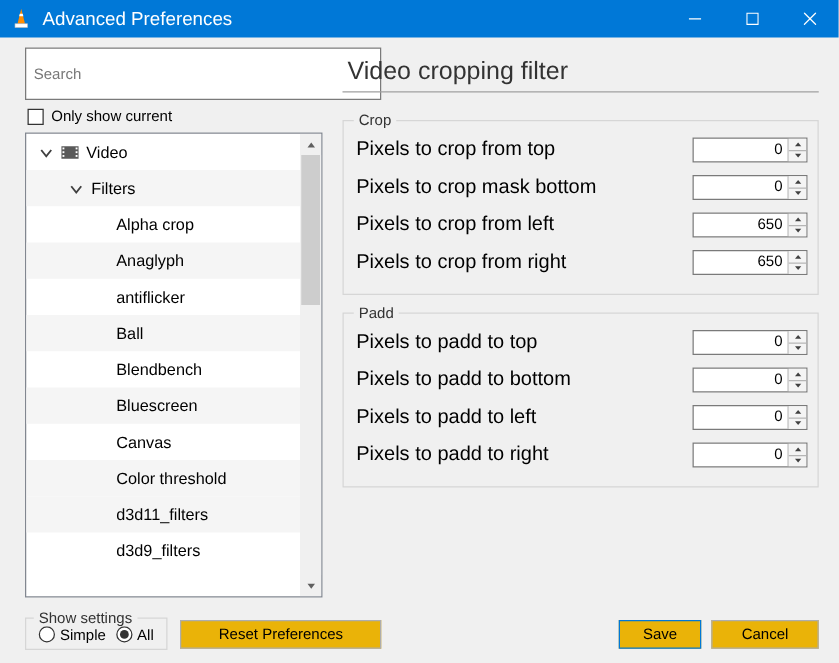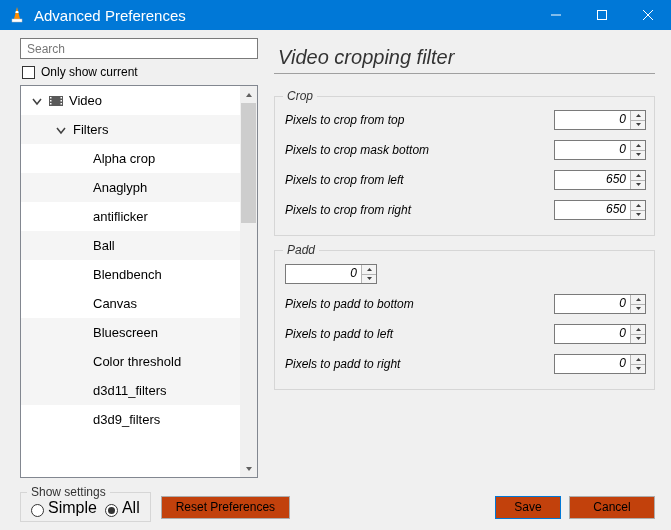--- a/index.html
+++ b/index.html
@@ -10,25 +10,25 @@
   .titlebar { background: #0078d7; height: 30px; display: flex; align-items: center; color: #fff; }
   .app-icon { width: 18px; height: 18px; margin: 0 8px 0 8px; }
   .titlebar-title { font-size: 15px; flex: 1; }
   .win-btns { display: flex; }
   .win-btn { width: 46px; height: 30px; display: flex; align-items: center; justify-content: center; color: #fff; }
   .win-btn svg { display: block; }
 
   
   .content { display: flex; height: calc(530px - 30px - 46px); }
   .left { width: 264px; padding: 8px 6px 6px 20px; display: flex; flex-direction: column; }
-  .right { flex: 1; padding: 6px 16px 6px 10px; font-style: italic; }
+  .right { flex: 1; padding: 6px 16px 6px 10px; }
 
   .search {
-    width: 238px; height: 21px; border: 1px solid #7a7a7a; background: #fff;
-    padding: 9px 6px; font-size: 12px; color: #000;
+    width: 285px; height: 21px; border: 1px solid #7a7a7a; background: #fff;
+    padding: 20px 6px; font-size: 12px; color: #000;
   }
   .search::placeholder { color: #777; }
 
   .chk-row { display: flex; align-items: center; margin: 6px 0 6px 2px; font-size: 12px; }
   .chk { width: 13px; height: 13px; border: 1px solid #333; background: #fff; margin-right: 6px; }
 
   .tree-wrap { position: relative; flex: 1; border: 1px solid #828790; background: #fff; overflow: hidden; }
   .tree { position: absolute; inset: 0 17px 0 0; overflow: hidden; }
   .tree-row { height: 29px; display: flex; align-items: center; font-size: 13px; color: #000; padding-left: 6px; }
   .tree-row .label { white-space: nowrap; }
@@ -42,36 +42,36 @@
   .sb-track { flex: 1; background: #f0f0f0; position: relative; }
   .sb-thumb { position: absolute; left: 1px; right: 1px; top: 0; height: 120px; background: #cdcdcd; }
 
   
   .page-title { font-size: 20px; color: #333; margin: 10px 0 2px 4px; font-weight: 400; }
   .hr { border: none; border-top: 1px solid #a0a0a0; margin: 4px 0 22px 0; }
 
   .group { border: 1px solid #d6d6d6; padding: 10px 8px 8px 10px; margin-bottom: 14px; position: relative; }
   .group-label { position: absolute; top: -8px; left: 8px; background: #f0f0f0; padding: 0 4px; font-size: 12px; color: #333; }
   .field { display: flex; align-items: center; height: 26px; margin-bottom: 4px; }
-  .field-name { flex: 1; font-size: 12px; color: #000; }
+  .field-name { flex: 1; font-size: 16px; color: #000; }
   .spinner { width: 92px; height: 20px; display: flex; border: 1px solid #7a7a7a; background: #fff; }
   .spinner-val { flex: 1; text-align: right; padding: 1px 4px 0 2px; font-size: 12px; }
   .spinner-btns { width: 15px; display: flex; flex-direction: column; border-left: 1px solid #b5b5b5; }
   .sbtn { flex: 1; display: flex; align-items: center; justify-content: center; background: #f4f4f4; }
   .sbtn + .sbtn { border-top: 1px solid #b5b5b5; }
 
   
   .bottom { height: 46px; background: #f0f0f0; display: flex; align-items: center; padding: 0 16px 0 20px; }
   .show-group { border: 1px solid #d6d6d6; padding: 6px 10px 4px 10px; position: relative; display: flex; gap: 8px; }
   .show-group .group-label { top: -8px; left: 6px; }
-  .radio { display: flex; align-items: flex-end; gap: 4px; font-size: 16px; }
+  .radio { display: flex; align-items: flex-start; gap: 4px; font-size: 12px; }
   .radio-dot { width: 13px; height: 13px; border-radius: 50%; border: 1px solid #333; display: inline-flex; align-items: center; justify-content: center; background: #fff; }
   .radio-dot .inner { width: 7px; height: 7px; background: #333; border-radius: 50%; }
 
-  .btn { height: 23px; border: 1px solid #adadad; background: #c2410c; padding: 0 14px; font-size: 12px; display: inline-flex; align-items: center; justify-content: center; }
+  .btn { height: 23px; border: 1px solid #adadad; background: #eab308; padding: 0 30px; font-size: 12px; display: inline-flex; align-items: center; justify-content: center; }
   .btn.primary { border: 1px solid #0078d7; }
   .btn-reset { margin-left: 10px; }
   .spacer { flex: 1; }
   .btn + .btn { margin-left: 8px; }
 </style>
 </head>
 <body>
 
 <div class="titlebar">
   <span class="app-icon">
@@ -154,27 +154,27 @@
             <span class="label">antiflicker</span>
           </div>
           <div class="tree-row alt">
             <span class="indent" style="width:66px"></span>
             <span class="label">Ball</span>
           </div>
           <div class="tree-row">
             <span class="indent" style="width:66px"></span>
             <span class="label">Blendbench</span>
           </div>
+          <div class="tree-row alt">
+            <span class="indent" style="width:66px"></span>
+            <span class="label">Bluescreen</span>
+          </div>
           <div class="tree-row">
             <span class="indent" style="width:66px"></span>
             <span class="label">Canvas</span>
-          </div>
-          <div class="tree-row alt">
-            <span class="indent" style="width:66px"></span>
-            <span class="label">Bluescreen</span>
           </div>
           <div class="tree-row alt">
             <span class="indent" style="width:66px"></span>
             <span class="label">Color threshold</span>
           </div>
           <div class="tree-row alt">
             <span class="indent" style="width:66px"></span>
             <span class="label">d3d11_filters</span>
           </div>
           <div class="tree-row">
@@ -275,20 +275,21 @@
                     <path d="M3.5 4 L1 1 L6 1 Z" fill="#404040"></path>
                   </svg>
                 </span>
         </span>
       </span>
           </div>
         </div>
         <div class="group">
           <span class="group-label">Padd</span>
           <div class="field">
+      <span class="field-name">Pixels to padd to top</span>
       <span class="spinner">
         <span class="spinner-val">0</span>
         <span class="spinner-btns">
           <span class="sbtn">
                   <svg width="7" height="5">
                     <path d="M3.5 1 L6 4 L1 4 Z" fill="#404040"></path>
                   </svg>
                 </span>
           <span class="sbtn">
                   <svg width="7" height="5">

